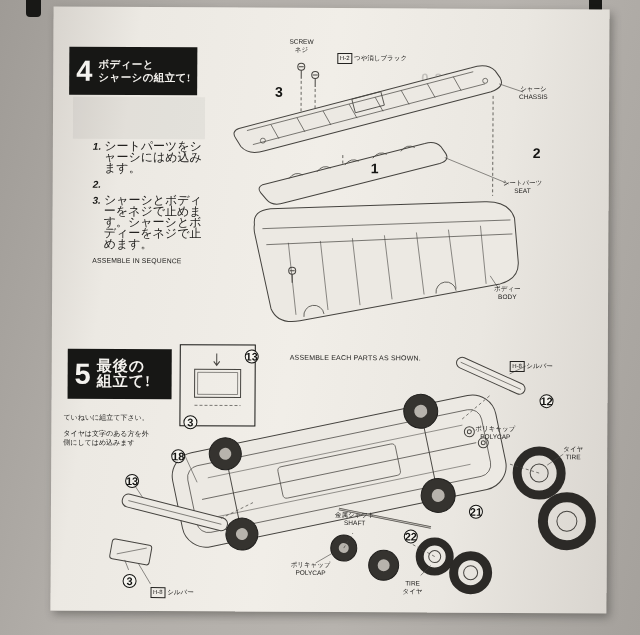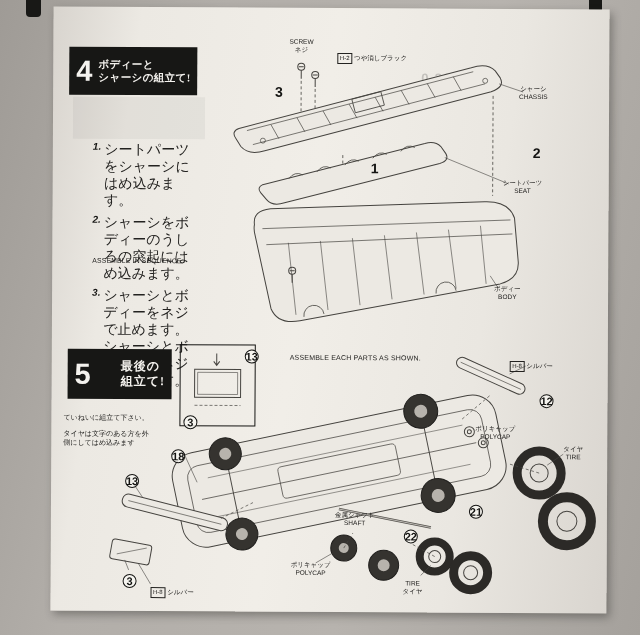--- a/index.html
+++ b/index.html
@@ -11,25 +11,25 @@
   .paper{position:absolute;left:52px;top:8px;width:556px;height:604px;
          background:linear-gradient(98deg,#d8d4ce,#ece9e3 14%,#f1eee8 45%,#eae7e1 74%,#d9d5cf);
          box-shadow:3px 4px 9px rgba(38,36,34,.38);transform:rotate(.3deg);}
   .abs{position:absolute;}
   .banner{position:absolute;background:#171715;color:#f4f2ee;display:flex;align-items:center;padding:3px 7px;box-sizing:border-box;}
   .step-num{font-size:29px;font-weight:bold;line-height:1;margin-right:6px;}
   .banner-title span{display:block;font-weight:bold;white-space:nowrap;font-family:Liberation Serif, serif;}
   .banner4{left:16px;top:40px;width:128px;height:48px;}
   .banner4 .banner-title span{font-size:10.5px;line-height:13.5px;letter-spacing:.4px;}
   .banner5{left:16px;top:342px;width:104px;height:50px;}
-  .banner5 .banner-title span{font-size:12px;line-height:15px;letter-spacing:1px;margin-left:24px;}
+  .banner5 .banner-title span{font-size:15px;line-height:15px;letter-spacing:1px;}
   .instr-list{position:absolute;left:40px;top:134px;width:110px;}
   .instr{display:flex;gap:3px;margin-bottom:5px;}
   .inum{font-weight:bold;font-style:italic;font-size:10px;flex:none;color:#161614;}
-  .itext{font-size:14px;line-height:17px;color:#232220;}
+  .itext{font-size:12px;line-height:11px;color:#232220;}
   .seq-note{position:absolute;left:40px;top:250px;font-size:6.8px;letter-spacing:.2px;color:#232220;}
   .plabel{position:absolute;text-align:center;font-size:6.5px;line-height:7.8px;color:#232220;white-space:nowrap;}
   .plabel span{display:block;}
   .paint-label{position:absolute;display:flex;align-items:center;gap:2px;font-size:6.5px;color:#232220;white-space:nowrap;}
   .paint-label .code{border:1px solid #232220;padding:0 1.5px;font-size:6px;line-height:8.5px;}
   .pnum{position:absolute;font-weight:bold;font-size:14px;color:#141412;}
   .co{position:absolute;width:14px;height:14px;border:1.3px solid #141412;border-radius:50%;display:flex;align-items:center;justify-content:center;font-size:11px;font-weight:bold;color:#141412;background:rgba(248,246,241,.82);box-sizing:border-box;}
   .notes-block{position:absolute;left:12px;top:406px;width:92px;}
   .note{font-size:7px;line-height:9px;color:#232220;margin-bottom:7px;}
   .inset{position:absolute;left:128px;top:337px;width:74px;height:80px;border:1.7px solid #141412;}
@@ -58,21 +58,20 @@
       </span>
     </div>
 
     <div class="instr-list">
       <div class="instr">
         <span class="inum">1.</span>
         <span class="itext">シートパーツをシャーシにはめ込みます。</span>
       </div>
       <div class="instr">
         <span class="inum">2.</span>
-        <span class="itext">シャーシをボディーのうしろの突起にはめ込みます。</span>
       </div>
       <div class="instr">
         <span class="inum">3.</span>
         <span class="itext">シャーシとボディーをネジで止めます。シャーシとボディーをネジで止めます。</span>
       </div>
     </div>
     <div class="seq-note">ASSEMBLE IN SEQUENCE</div>
 
     <svg class="diagram" style="left:140px;top:25px" width="360" height="300" viewBox="0 0 360 300">
       <g stroke="#45433f" fill="none" stroke-width="1">

